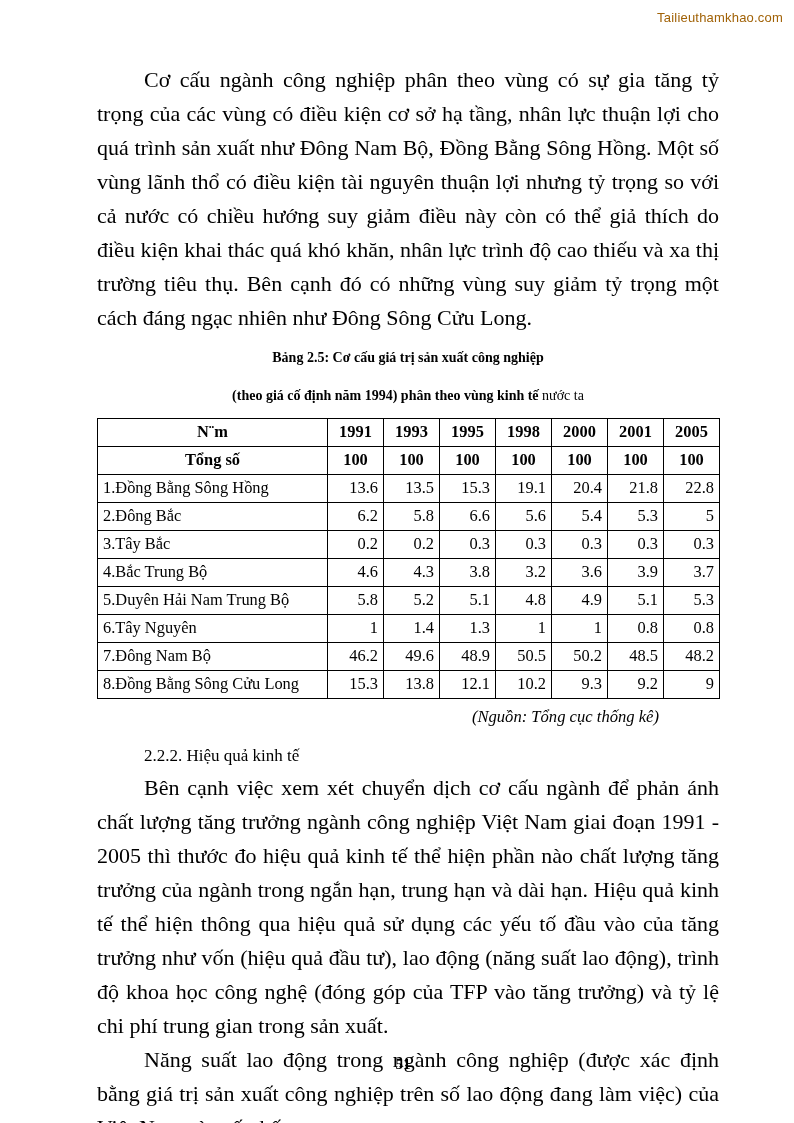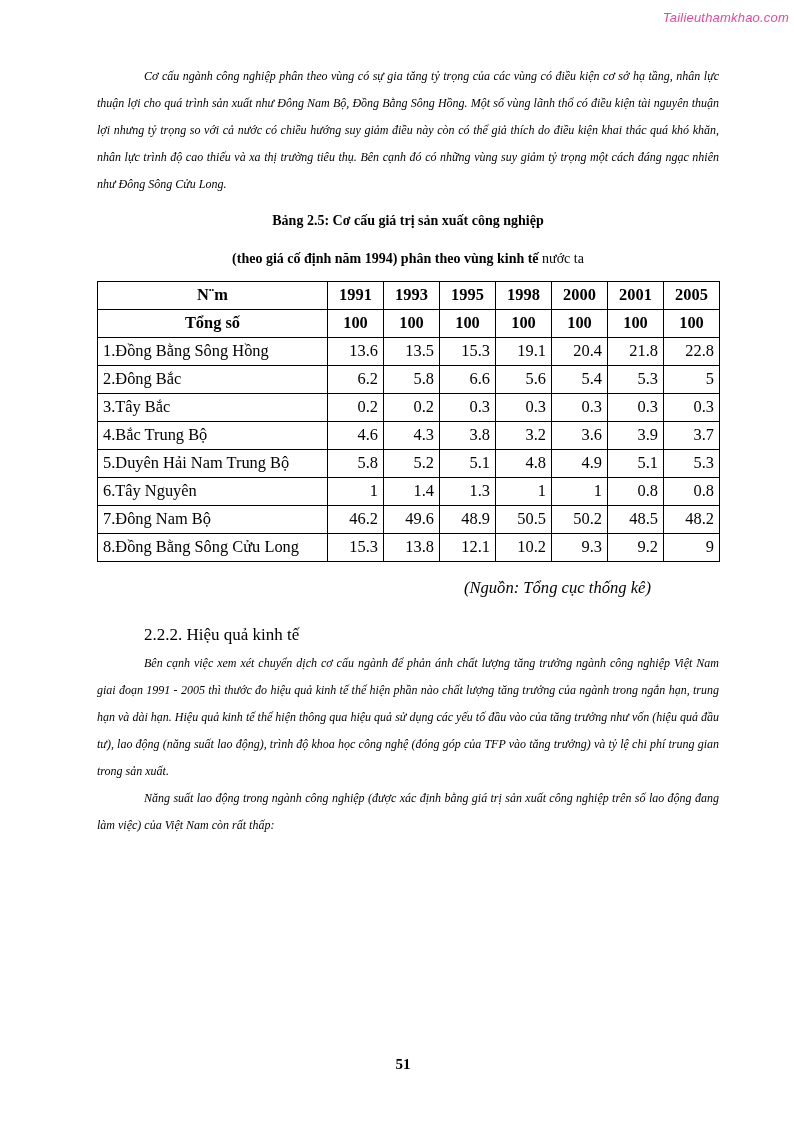--- a/index.html
+++ b/index.html
@@ -20,44 +20,42 @@
     position: relative;
     width: 794px;
     height: 1123px;
     box-sizing: border-box;
     padding: 0;
   }
 
   .watermark {
     position: absolute;
     top: 10px;
-    right: 5px;
+    right: 11px;
     font-family: "Liberation Sans", "DejaVu Sans", sans-serif;
     font-size: 13px;
-    color: #ec4899;
+    color: #a16207;
     letter-spacing: 0.2px;
     white-space: nowrap;
-    font-style: italic;
   }
 
   .content {
     position: absolute;
     left: 97px;
     top: 63px;
     width: 622px;
   }
 
   p.body-text {
     margin: 0;
-    font-size: 12px;
-    line-height: 27px;
+    font-size: 22px;
+    line-height: 34px;
     text-align: justify;
     text-indent: 47px;
     text-justify: inter-word;
-    font-style: italic;
   }
 
   .table-title {
     margin: 0;
     padding-top: 7px;
     font-size: 14px;
     font-weight: bold;
     line-height: 31.4px;
     text-align: center;
   }
@@ -103,21 +101,21 @@
     text-align: center;
     font-weight: bold;
     width: 56px;
   }
   
   table.data-table tr.no-top-border > td {
     border-top: none;
   }
 
   .source-note {
-    margin: 12px;
+    margin: 4px;
     padding-top: 1px;
     font-size: 16.6px;
     line-height: 26px;
     font-style: italic;
     text-align: right;
     padding-right: 56px;
   }
 
   .section-heading {
     margin: 0;

